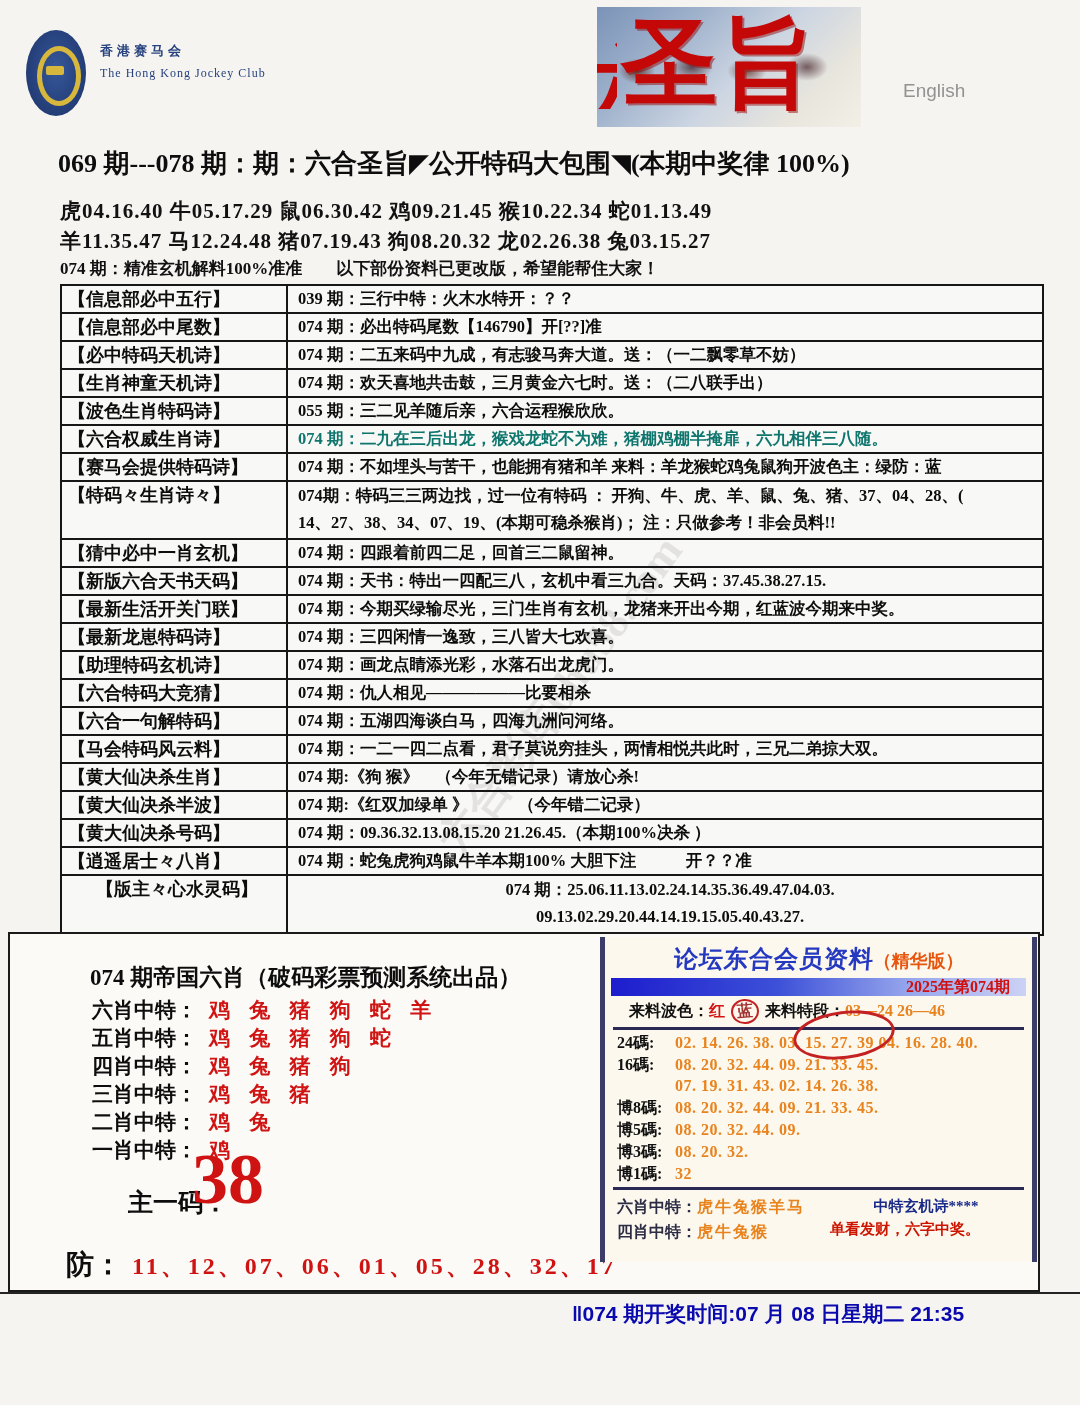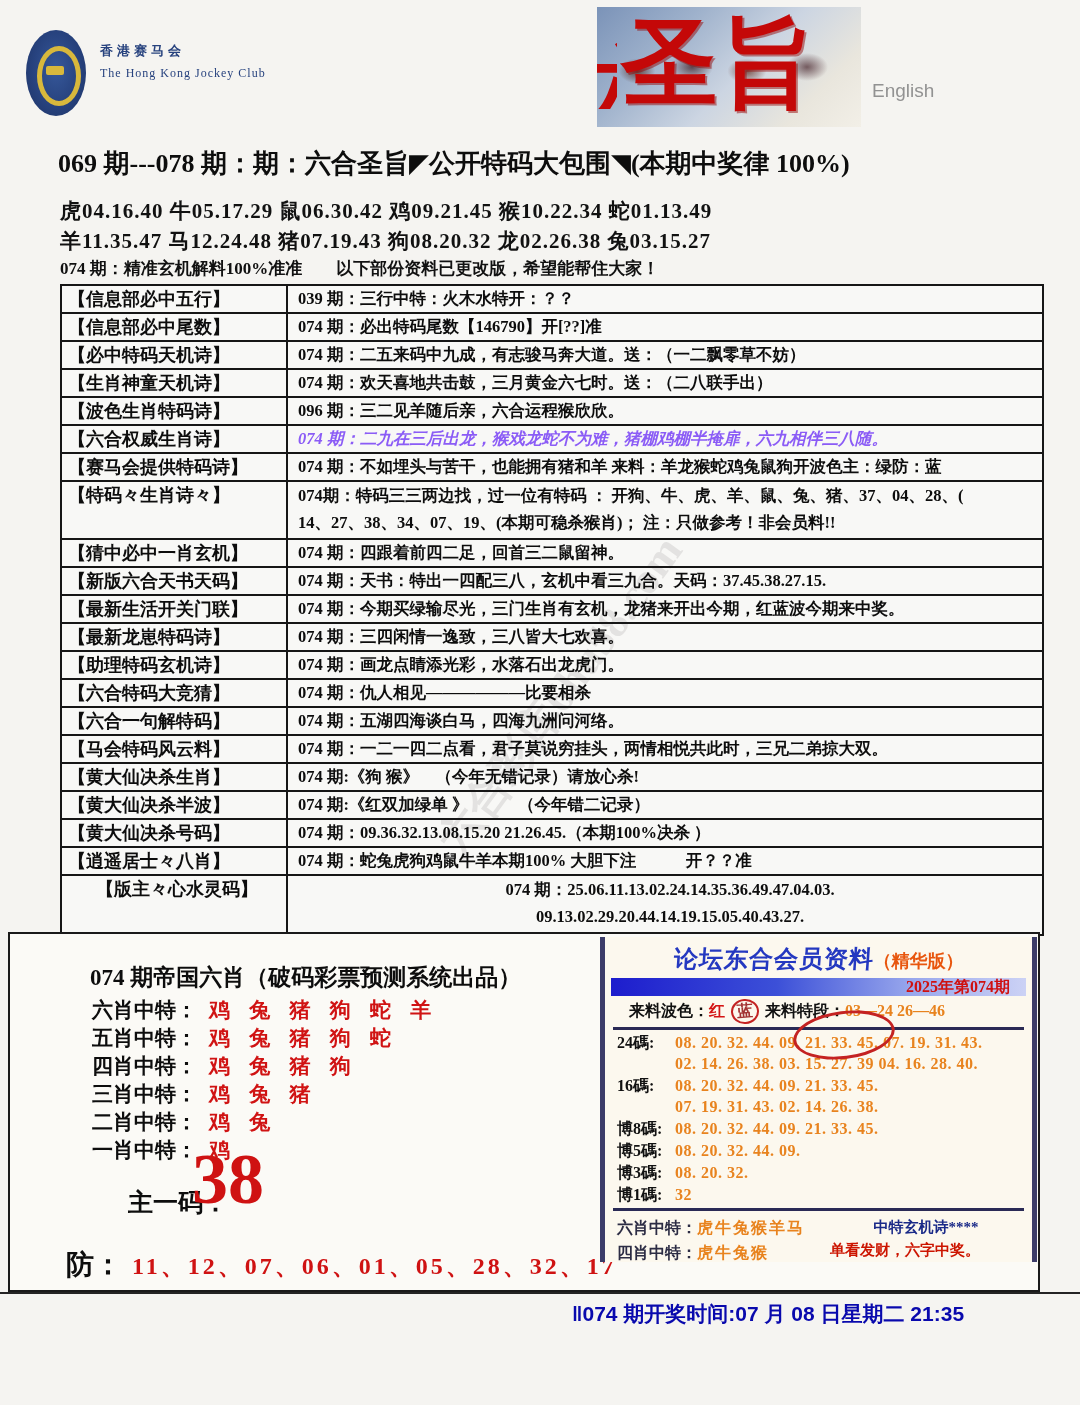--- a/index.html
+++ b/index.html
@@ -22,42 +22,42 @@
   #banner .figures{position:absolute;left:0;top:38px;width:264px;height:50px;
         background:
           radial-gradient(ellipse 26px 18px at 40px 26px, rgba(90,48,38,.85) 0%, rgba(90,48,38,0) 70%),
           radial-gradient(ellipse 30px 20px at 95px 22px, rgba(70,40,46,.8) 0%, rgba(70,40,46,0) 70%),
           radial-gradient(ellipse 28px 18px at 150px 26px, rgba(104,52,40,.8) 0%, rgba(104,52,40,0) 70%),
           radial-gradient(ellipse 30px 20px at 210px 22px, rgba(80,46,52,.75) 0%, rgba(80,46,52,0) 70%);}
   #banner .stub{position:absolute;left:-14px;top:18px;width:34px;height:84px;color:#c40808;
         font-size:92px;font-weight:900;overflow:hidden;}
   #banner .callig{position:absolute;left:24px;top:2px;color:#c40808;font-size:96px;line-height:110px;
         font-weight:900;letter-spacing:2px;text-shadow:2px 2px 0 rgba(150,10,10,.5);}
-  #english{position:absolute;left:872px;top:80px;color:#929292;font-size:19px;
+  #english{position:absolute;left:903px;top:80px;color:#929292;font-size:19px;
         font-family:"Liberation Sans",sans-serif;}
 
   #main-title{position:absolute;left:58px;top:146px;width:1000px;color:#0d0d0d;
         font-size:26px;font-weight:bold;white-space:nowrap;}
   .zline{position:absolute;left:60px;color:#111;font-size:21px;font-weight:bold;letter-spacing:1px;white-space:nowrap;}
   #zline1{top:197px;} #zline2{top:227px;}
   #subtitle{position:absolute;left:60px;top:257px;color:#111;font-size:17px;font-weight:bold;white-space:nowrap;}
 
   
   #main-table{position:absolute;left:60px;top:284px;width:980px;border:2px solid #161616;
         background:rgba(255,255,255,.35);}
   .t-row{display:flex;height:28px;overflow:hidden;border-bottom:2px solid #161616;box-sizing:border-box;}
   .t-row:last-child{border-bottom:none;text-align:center;}
   .t-row.tall{height:58px;}
   .t-label{width:226px;flex:0 0 226px;border-right:2px solid #161616;box-sizing:border-box;
         font-size:18px;font-weight:bold;color:#0d0d0d;line-height:26px;padding-left:6px;white-space:nowrap;overflow:hidden;}
   .t-content{flex:1;padding-left:10px;overflow:hidden;}
   .t-line{font-size:16.5px;font-weight:bold;color:#0d0d0d;line-height:26px;white-space:nowrap;overflow:hidden;}
   .t-row.tall .t-line{line-height:27px;}
   .t-line:empty{display:none;}
-  .t-row.red .t-line{color:#8b5cf6;font-style:italic;}
+  .t-row.red .t-line{color:#0f766e;}
 
   
   .wm{position:absolute;pointer-events:none;display:flex;align-items:center;justify-content:center;
       font-weight:bold;white-space:nowrap;}
   #wm1{left:320px;top:530px;width:480px;height:330px;transform:rotate(-54deg);
        font-size:44px;color:rgba(125,125,125,.28);}
   #wm2{left:110px;top:980px;width:420px;height:280px;transform:rotate(-50deg);
        font-size:36px;color:rgba(150,140,130,.16);}
 
   
@@ -167,21 +167,21 @@
       <div class="t-row">
         <div class="t-label">【生肖神童天机诗】</div>
         <div class="t-content">
           <div class="t-line">074 期：欢天喜地共击鼓，三月黄金六七时。送：（二八联手出）</div>
 
         </div>
       </div>
       <div class="t-row">
         <div class="t-label">【波色生肖特码诗】</div>
         <div class="t-content">
-          <div class="t-line">096 期：三二见羊随后亲，六合运程猴欣欣。</div>
+          <div class="t-line">055 期：三二见羊随后亲，六合运程猴欣欣。</div>
 
         </div>
       </div>
       <div class="t-row red">
         <div class="t-label">【六合权威生肖诗】</div>
         <div class="t-content">
           <div class="t-line">074 期：二九在三后出龙，猴戏龙蛇不为难，猪棚鸡棚半掩扉，六九相伴三八随。</div>
 
         </div>
       </div>
@@ -337,21 +337,20 @@
       <span id="forum-issue">2025年第074期</span>
     </div>
     <div id="forum-source">
       <span>来料波色：</span><span class="red-t">红</span><span id="circled-blue">蓝</span><span>来料特段：</span><span class="orange-t">03—24 26—46</span>
     </div>
     <div class="f-divider"></div>
     <div id="forum-codes">
 
     <div class="f-row">
           <span class="f-label">24碼:</span><span class="f-vals">
-            <span class="f-line" style="display:block">08. 20. 32. 44. 09. 21. 33. 45. 07. 19. 31. 43.</span>
             <span class="f-line" style="display:block">02. 14. 26. 38. 03. 15. 27. 39 04. 16. 28. 40.</span>
           </span>
         </div>
         <div class="f-row">
           <span class="f-label">16碼:</span><span class="f-vals">
             <span class="f-line" style="display:block">08. 20. 32. 44. 09. 21. 33. 45.</span>
             <span class="f-line" style="display:block">07. 19. 31. 43. 02. 14. 26. 38.</span>
           </span>
         </div>
         <div class="f-row">

